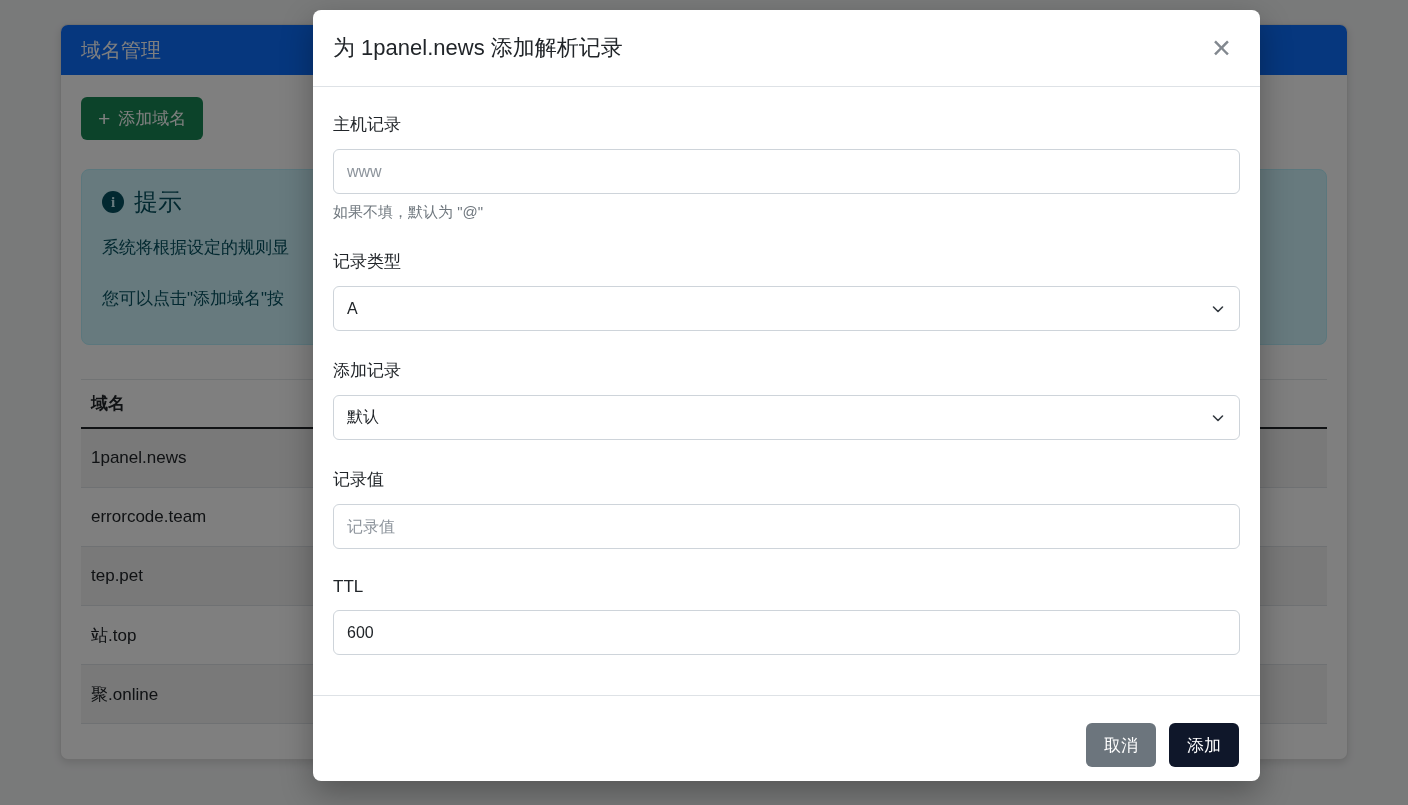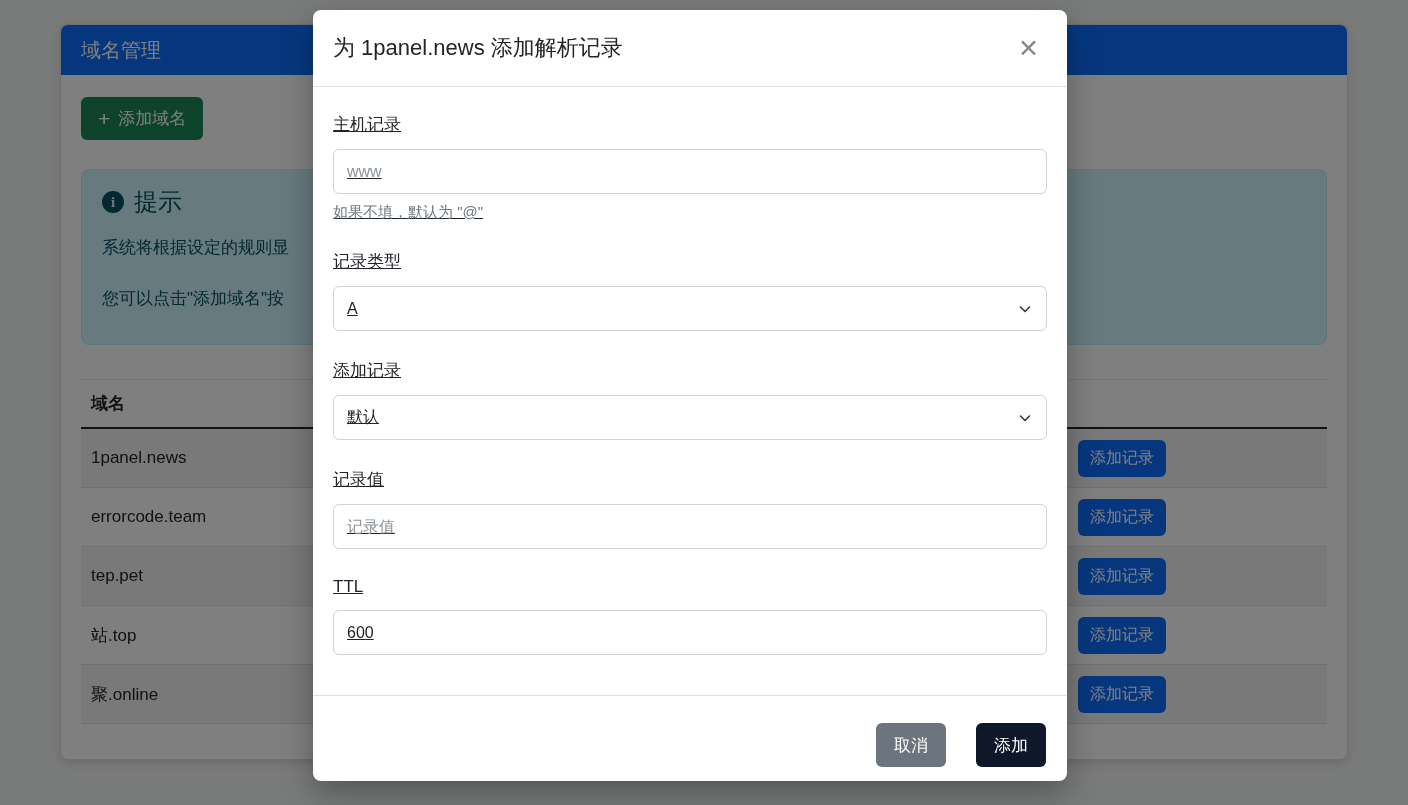--- a/index.html
+++ b/index.html
@@ -52,48 +52,48 @@
   }
   .trow.striped { background:rgba(0,0,0,.05); }
   .btn-record {
     position:absolute; right:161px; top:11px; height:37px;
     background:#0d6efd; padding:0 12px; font-size:16px;
   }
 
   
   .backdrop { position:absolute; inset:0; background:rgba(0,0,0,.5); z-index:10; }
   .modal {
-    position:absolute; left:313px; top:10px; width:754px; height:771px; z-index:20;
+    position:absolute; left:313px; top:10px; width:947px; height:771px; z-index:20;
     background:#fff; border-radius:8px; box-shadow:0 12px 32px rgba(0,0,0,.3);
     display:flex; flex-direction:column;
   }
   .modal-header {
     display:flex; align-items:center; justify-content:space-between;
     padding:24px 20px; border-bottom:1px solid #dee2e6;
   }
   .modal-title { font-size:22px; line-height:28px; }
   .btn-close {
     background:none; border:none; font-size:25px; line-height:1; color:#82888f;
     padding:0 8px; cursor:pointer; font-family:inherit;
   }
   .modal-body { padding:26px 20px 0; }
-  .form-group { margin-bottom:28px;text-decoration:underline; }
+  .form-group { margin-bottom:28px; }
   .form-label { display:block; font-size:17px; margin-bottom:13px; }
   .form-control {
     width:100%; height:45px; border:1px solid #ced4da; border-radius:6px;
     padding:0 13px; font-size:16px; color:#212529; background:#fff;
     font-family:inherit; display:flex; align-items:center; outline:none;
   }
   input.form-control::placeholder { color:#8d949c; opacity:1; }
   .select-wrap { position:relative; cursor:pointer; }
   .chevron { position:absolute; right:14px; top:15px; }
   .form-hint { margin-top:9px; font-size:15px; color:#6f777e; }
   .modal-footer {
     margin-top:auto; border-top:1px solid #dee2e6;
-    padding:27px 21px 14px; display:flex; justify-content:flex-end; gap:30px;
+    padding:27px 21px 14px; display:flex; justify-content:flex-end; gap:13px;
   }
   .btn-dialog { height:44px; padding:0 18px; font-size:17px; }
   .btn-secondary { background:#6c757d; }
   .btn-primary { background:#0f172a; }
 </style>
 </head>
 <body>
 
 <div class="card">
   <div class="card-header">

